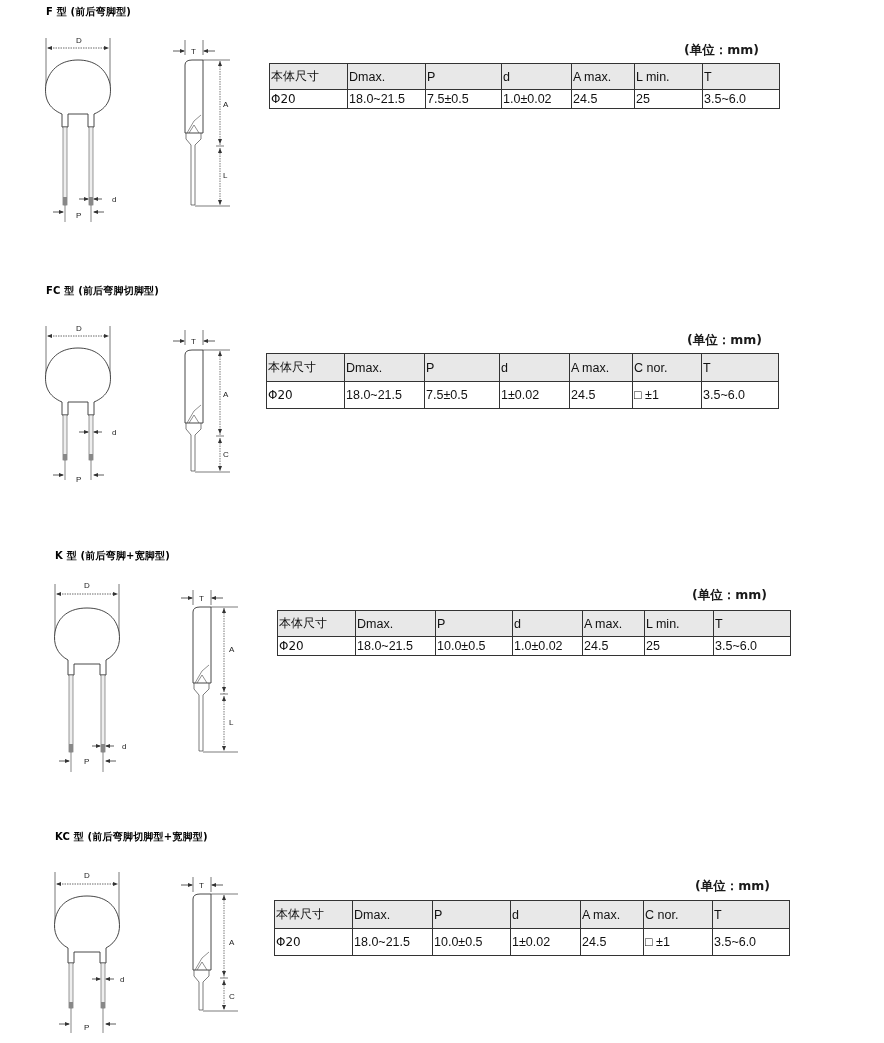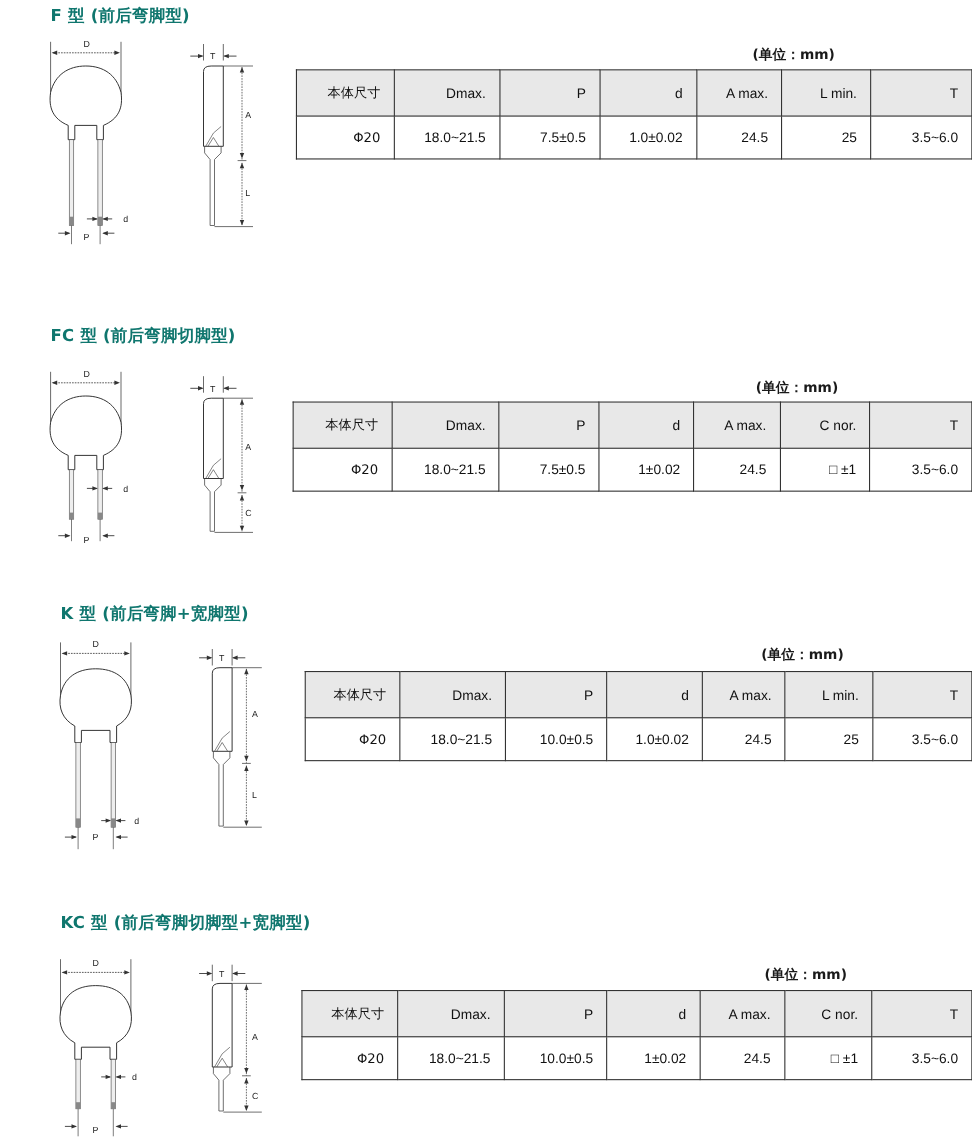--- a/index.html
+++ b/index.html
@@ -1,24 +1,24 @@
 <!DOCTYPE html>
 <html><head>
 <meta charset="utf-8">
 <style>
   html, body { margin:0; padding:0; background:#ffffff; }
   body { width:884px; height:1043px; position:relative; overflow:hidden;
          font-family:"DejaVu Sans", "Liberation Sans", sans-serif; color:#111; }
   .section { position:absolute; left:0; width:884px; }
-  .title { position:absolute; font-size:15px; font-weight:bold; color:#0f766e; white-space:nowrap; letter-spacing:0.2px; }
+  .title { position:absolute; font-size:10px; font-weight:bold; color:#000000; white-space:nowrap; letter-spacing:0.2px; }
   .front { position:absolute; }
   .side { position:absolute; }
   .unit { position:absolute; font-size:12.5px; font-weight:bold; color:#1a1a1a; white-space:nowrap; }
   table.spec { position:absolute; border-collapse:collapse; font-family:"Liberation Sans", sans-serif; font-size:12.5px; }
-  table.spec th, table.spec td { border:1px solid #333; text-align:right; padding:12px; font-weight:normal; color:#111;margin-top:48px; }
+  table.spec th, table.spec td { border:1px solid #333; text-align:left; padding:1px; font-weight:normal; color:#111;margin-top:48px; }
   table.spec th { background:#e8e8e8; }
   table.spec th.cn, table.spec td.cn { font-family:"DejaVu Sans", sans-serif; font-size:12px; }
   svg text { font-family:"Liberation Sans", sans-serif; font-size:8px; fill:#222; }
 </style>
 </head>
 <body>
 
 <div class="section" style="top:0;height:260px;">
   <div class="title" style="left:46px;top:5px;">F 型  (前后弯脚型)</div>
 
@@ -90,21 +90,21 @@
       <td>7.5±0.5</td>
       <td>1.0±0.02</td>
       <td>24.5</td>
       <td>25</td>
       <td>3.5~6.0</td>
     </tr>
   </tbody>
     </table>
 </div>
 
-<div class="section" style="top:287px;height:240px;">
+<div class="section" style="top:275px;height:240px;">
   <div class="title" style="left:46px;top:9px;">FC 型  (前后弯脚切脚型)</div>
 
   <svg class="front" style="left:40px;top:45px;" width="90" height="170" viewBox="0 0 90 170">
     <line x1="6" y1="6" x2="6" y2="60" stroke="#555" stroke-width="0.8"></line>
     <line x1="70" y1="6" x2="70" y2="60" stroke="#555" stroke-width="0.8"></line>
     <line x1="8" y1="16" x2="68" y2="16" stroke="#444" stroke-width="0.8" stroke-dasharray="1.5,1"></line>
     <polygon points="7,16 12,14 12,18" fill="#333"></polygon>
       <polygon points="69,16 64,14 64,18" fill="#333"></polygon>
     <text x="36" y="11">D</text>
     <path d="M22,95 L22,82 C8,76 4,66 6,52 C10,36 22,28 38,28 C54,28 66,36 70,52 C72,66 68,76 54,82 L54,95 L48,95 L48,82 L28,82 L28,95 Z" fill="#fff" stroke="#333" stroke-width="0.9"></path>

